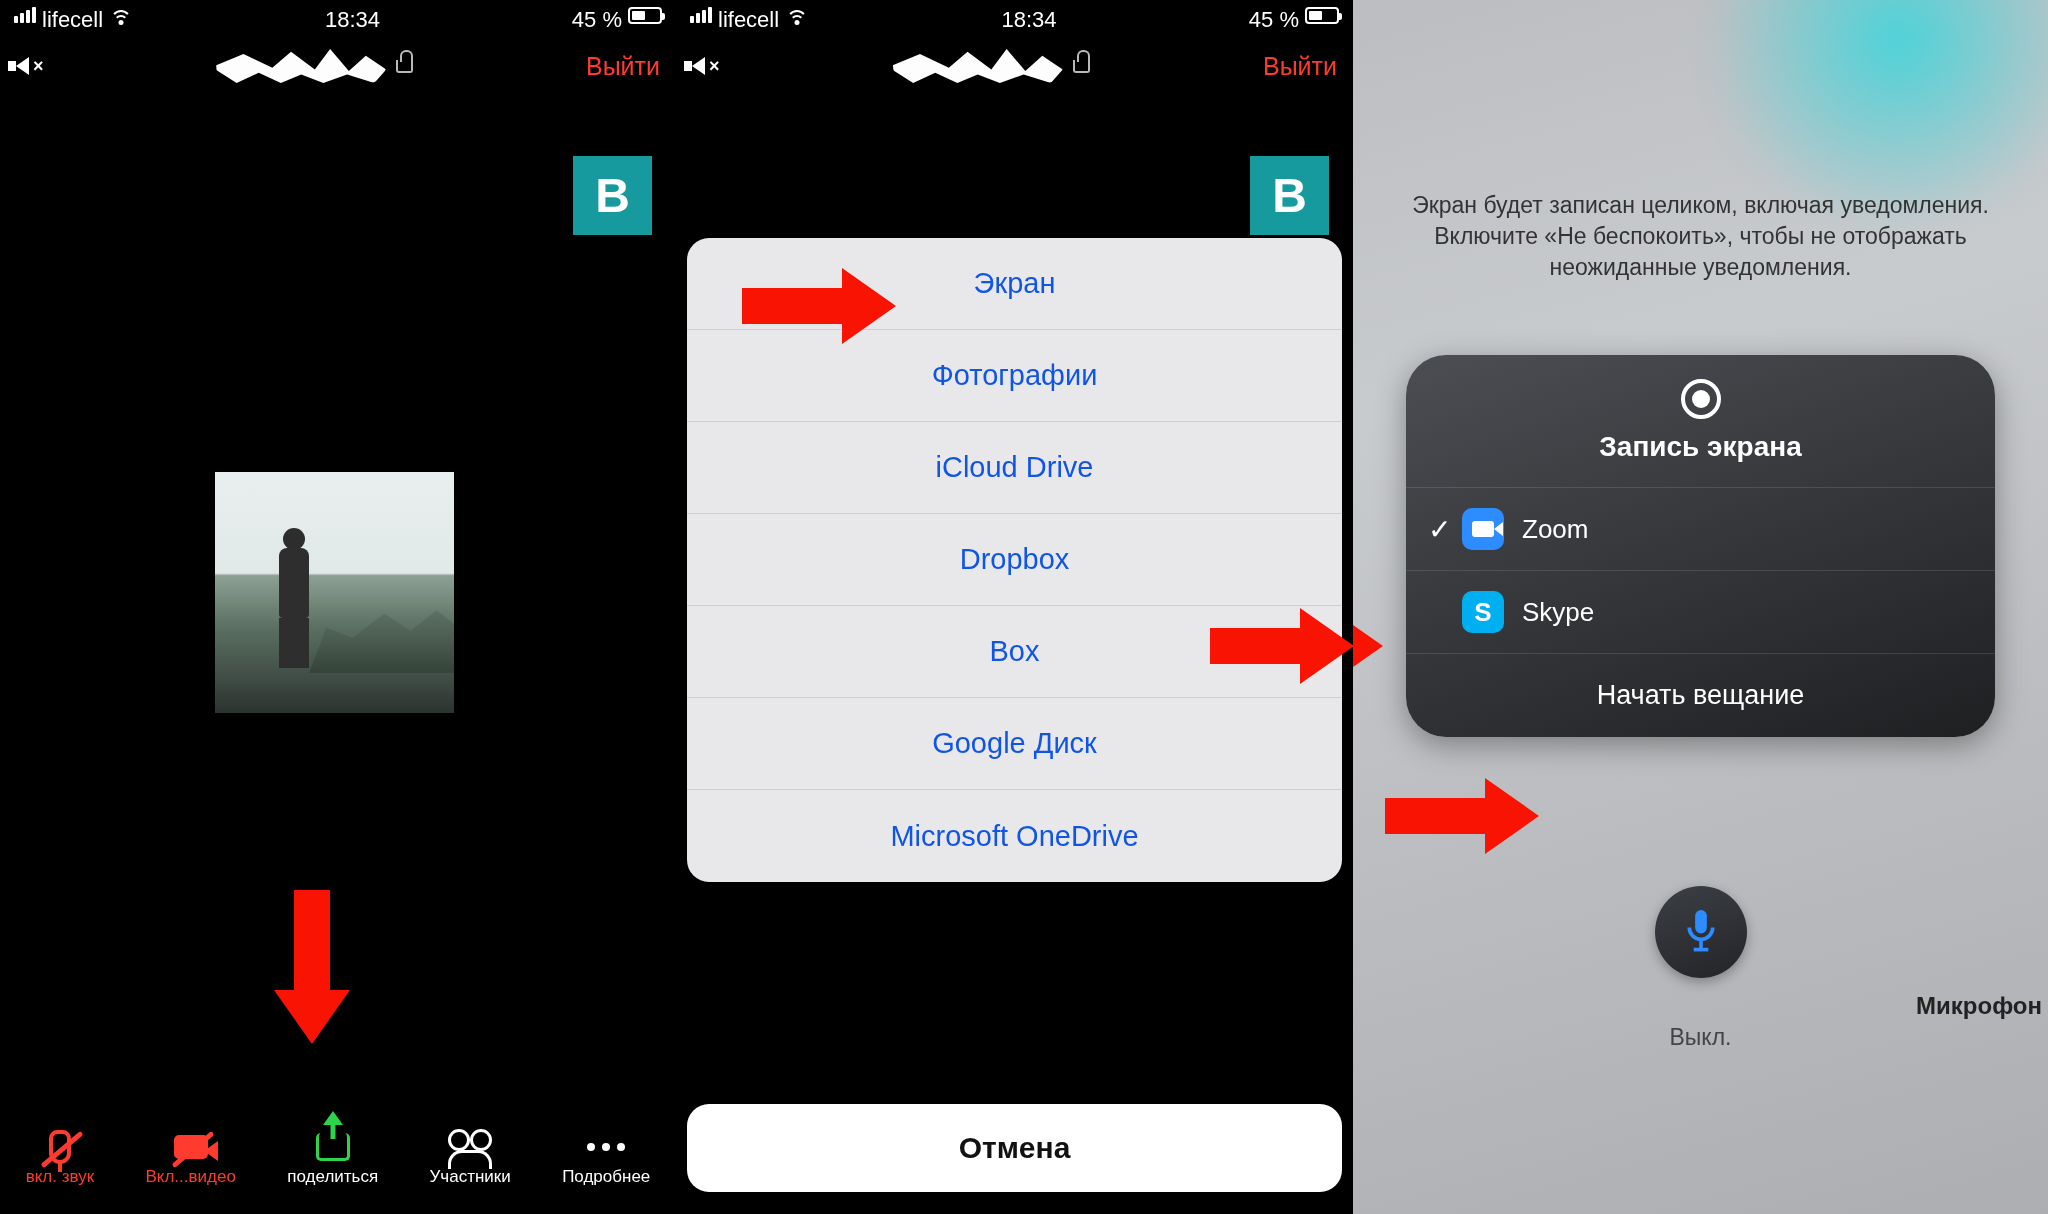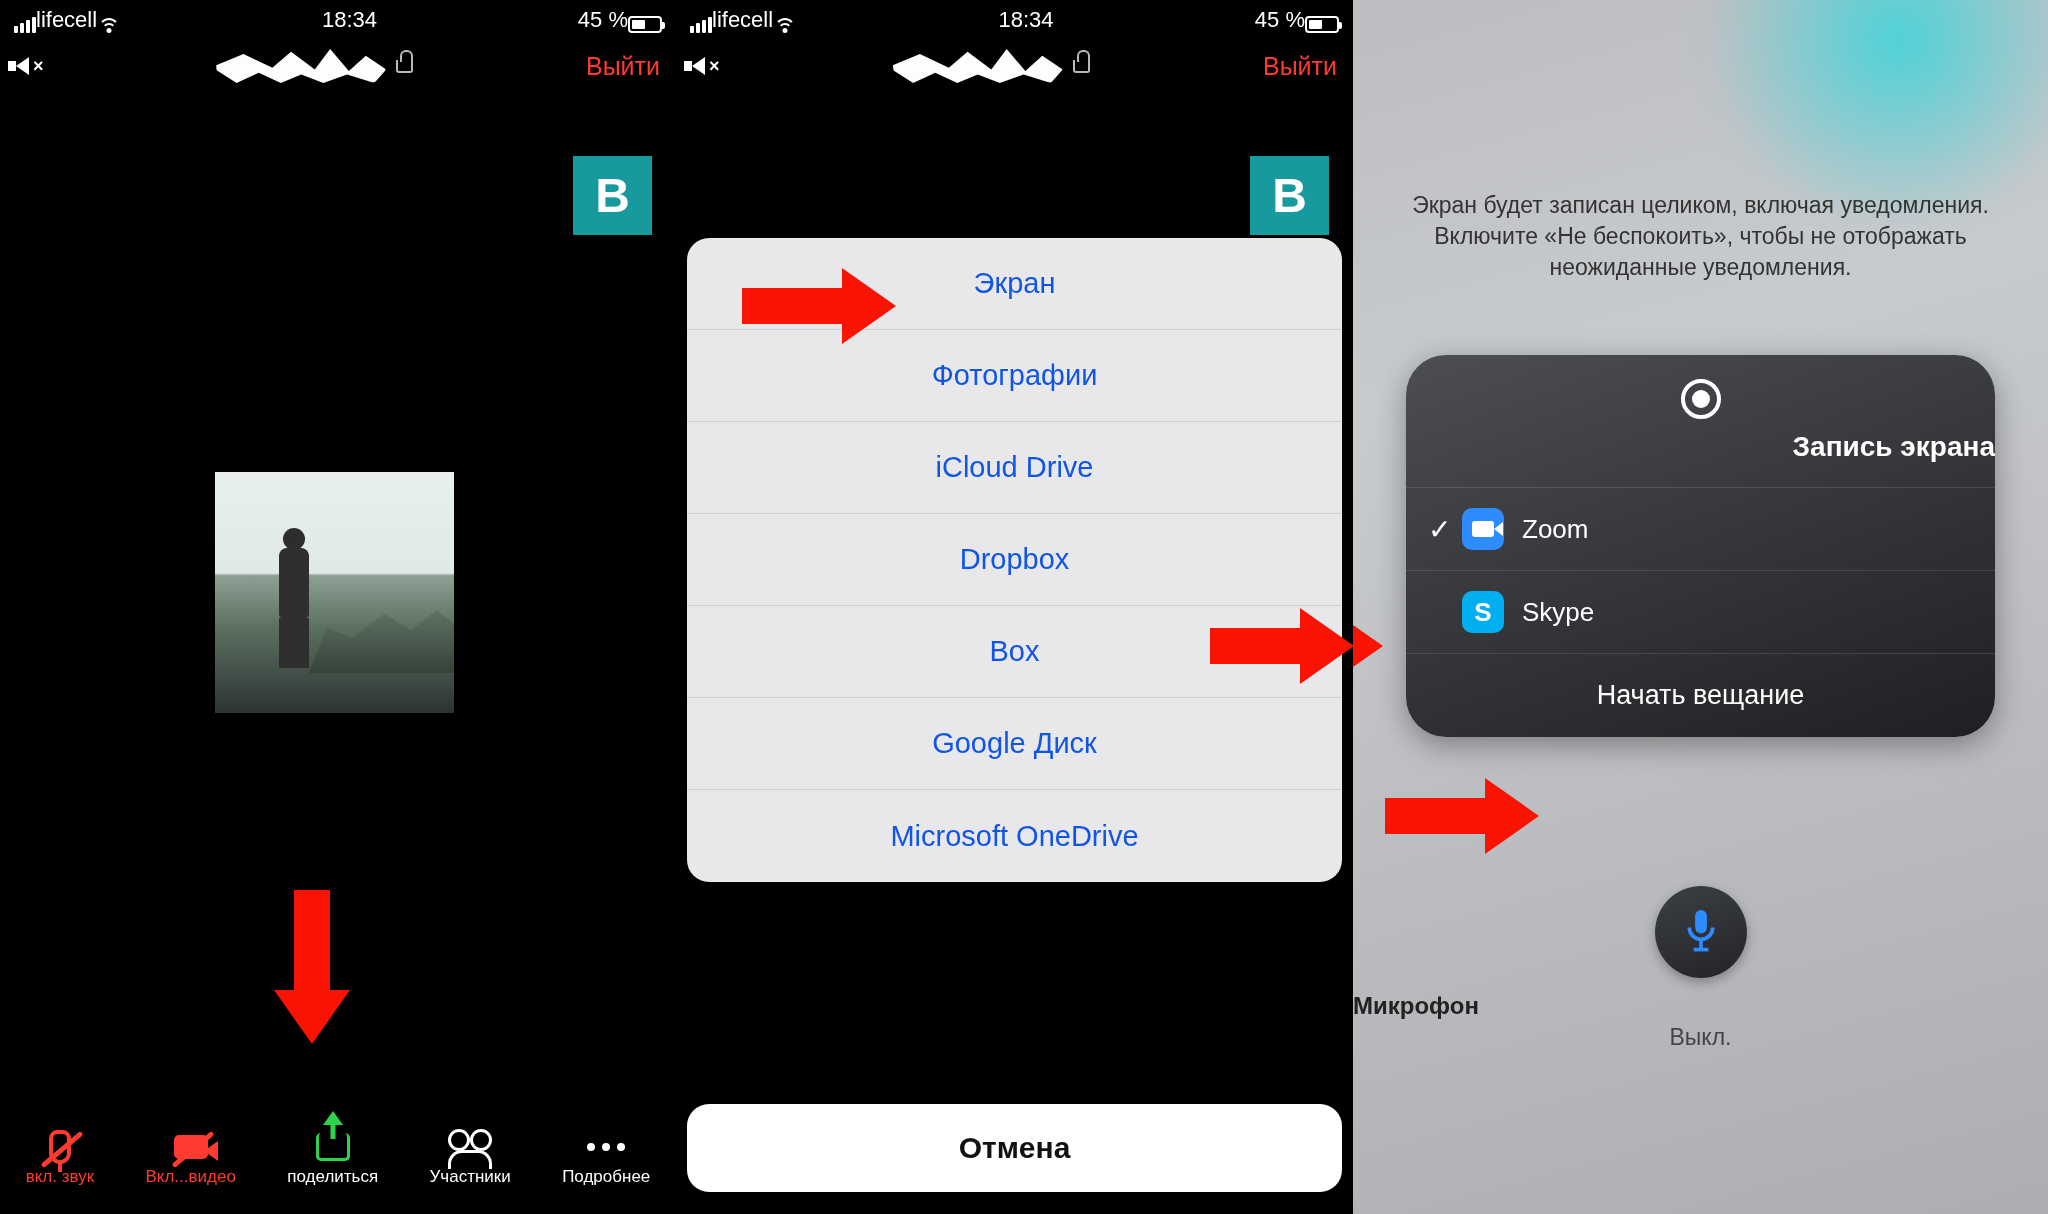--- a/index.html
+++ b/index.html
@@ -15,21 +15,21 @@
   .pane { position: relative; overflow: hidden; height: 100%; }
   .pane1 { width: 676px; background: #000; }
   .pane2 { width: 677px; background: #000; }
   .pane3 { width: 695px; background: linear-gradient(165deg, #bcbdc0 0%, #c8cbce 30%, #bdbec1 60%, #adaeb1 100%); position: relative; }
   .pane3 .glow { position:absolute; top:-80px; right:-60px; width:420px; height:300px; border-radius:50%;
                  background: radial-gradient(circle at 50% 40%, rgba(56,213,219,0.85), rgba(56,213,219,0.3) 45%, rgba(56,213,219,0) 70%);
                  filter: blur(12px); }
   
   .status-bar { display:flex; justify-content:space-between; align-items:center;
                 height:40px; padding:0 14px; color:#fff; font-size:22px; font-weight:500; }
-  .status-left, .status-right { display:flex; align-items:flex-end; }
+  .status-left, .status-right { display:flex; align-items:flex-start; gap:6px; }
   .sig { display:flex; gap:2px; align-items:flex-end; }
   .sig span { width:4px; background:#fff; border-radius:1px; }
   .sig span:nth-child(1){height:7px}.sig span:nth-child(2){height:10px}
   .sig span:nth-child(3){height:13px}.sig span:nth-child(4){height:16px}
   .battery { width:34px; height:17px; border:2px solid #fff; border-radius:4px; position:relative; display:flex; }
   .battery::after{ content:""; position:absolute; right:-5px; top:4px; width:3px; height:7px; background:#fff; border-radius:0 2px 2px 0;}
   .battery .fill{ background:#fff; width:45%; margin:2px; border-radius:1px; }
   .wifi { position:relative; width:24px; height:18px; }
   .wifi::before{ content:""; position:absolute; left:50%; bottom:0; transform:translateX(-50%);
                  width:5px; height:5px; background:#fff; border-radius:50%;}
@@ -107,21 +107,21 @@
            border-radius:22px; display:flex; align-items:center; justify-content:center;
            color:#111; font-size:30px; font-weight:700;}
   
   .p3-wrap{ position:absolute; inset:0; }
   .p3-hint{ text-align:center; color:#333; font-size:23px; line-height:1.35;
             padding: 0 36px; position:absolute; top:190px; left:0; right:0; }
   .rec-panel{ position:absolute; left:53px; right:53px; top:355px; border-radius:40px;
               background:linear-gradient(160deg, rgba(69,71,76,0.95), rgba(24,25,27,0.96));
               color:#fff; overflow:hidden;
               box-shadow: 0 8px 30px rgba(0,0,0,0.35);}
-  .rec-head{ text-align:right; padding:24px 0 24px; }
+  .rec-head{ text-align:center; padding:24px 0 24px; }
   .rec-dot{ width:40px;height:40px;border:4px solid #fff;border-radius:50%;margin:0 auto 12px;display:flex;
             align-items:center;justify-content:center;}
   .rec-dot span{ width:18px;height:18px;background:#fff;border-radius:50%;}
   .rec-title{ font-size:28px; font-weight:600; }
   .app-row{ display:flex; align-items:center; gap:18px; padding:20px 30px 20px 56px;
             border-top:1px solid rgba(255,255,255,0.12); font-size:26px; }
   .app-row.footer{ justify-content:center; padding:26px 0; font-size:27px; }
   .appicon{ width:42px;height:42px;border-radius:10px;display:flex;align-items:center;justify-content:center;}
   .ai-photo{ background:linear-gradient(#f7f7f7,#dcdcdc);}
   .ai-photo span{ width:26px;height:20px;border:2.5px solid #666;border-radius:5px;position:relative;display:block;}
@@ -129,21 +129,21 @@
   .ai-zoom{ background:#2d8cff;}
   .ai-zoom span{ width:22px;height:16px;background:#fff;border-radius:3px;position:relative;display:block;}
   .ai-zoom span::after{content:"";position:absolute;right:-9px;top:1px;border-top:7px solid transparent;border-bottom:7px solid transparent;border-right:9px solid #fff;}
   .ai-skype{ background:#00aff0;}
   .ai-skype span{ color:#fff;font-weight:800;font-size:26px;line-height:1;}
   .chk{ position:absolute; color:#fff; font-size:28px; }
   .micbtn{ position:absolute; left:50%; transform:translateX(-50%); top:886px; width:92px;height:92px;border-radius:50%;
            background:linear-gradient(160deg,#3c3f44,#232428); display:flex;align-items:center;justify-content:center;
            box-shadow:0 4px 12px rgba(0,0,0,0.3);}
   .micbtn svg{ width:40px;height:44px;}
-  .miclabel{ position:absolute; top:992px; left:0;right:16px; text-align:left; font-size:24px; color:#222; font-weight:600;}
+  .miclabel{ position:absolute; top:992px; left:0;right:6px; text-align:right; font-size:24px; color:#222; font-weight:600;}
   .micstate{ position:absolute; top:1024px; left:0;right:0; text-align:center; font-size:23px; color:#444;}
 </style>
 </head>
 <body>
 
 <div class="pane pane1">
   <div class="status-bar">
     <div class="status-left">
       <div class="sig">
           <span></span>

